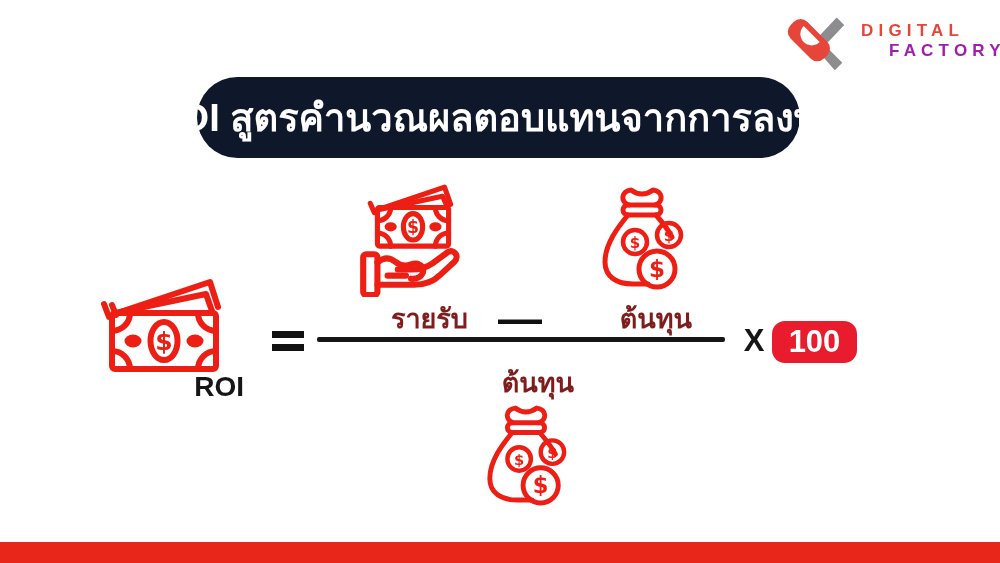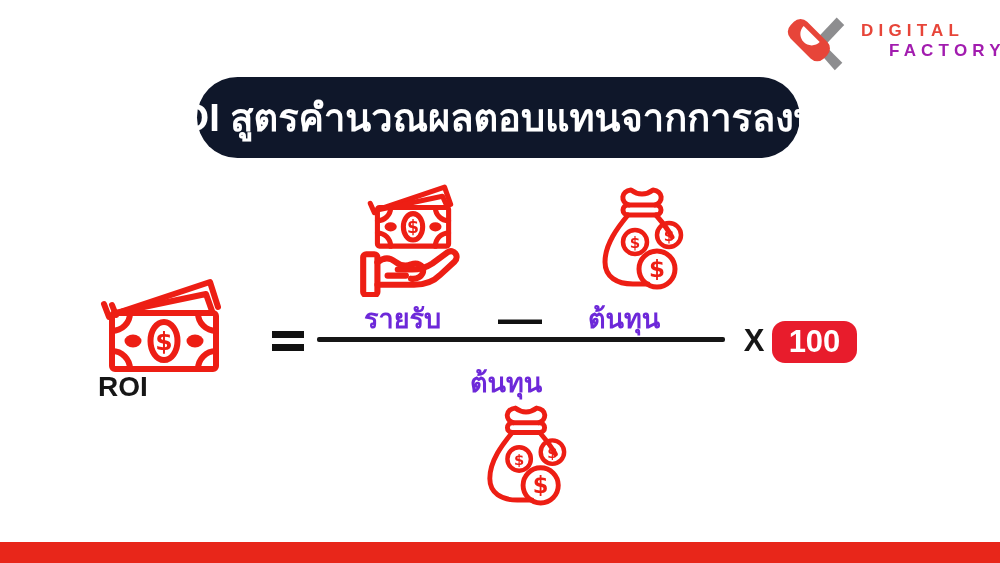--- a/index.html
+++ b/index.html
@@ -20,29 +20,29 @@
 
   
   .pill{
     left:197px;top:77px;width:603px;height:81px;border-radius:41px;background:#0f172a;
     display:flex;align-items:center;justify-content:center;
   }
   .pill .txt{color:#ffffff;font-weight:bold;font-size:38px;white-space:nowrap;}
 
   
   .roi-icon{left:98px;top:271px;width:132px;height:104px;}
-  .roi-label{left:98px;top:371px;width:146px;text-align:left;font-size:28px;font-weight:bold;color:#161616;}
+  .roi-label{left:98px;top:371px;width:146px;text-align:right;font-size:28px;font-weight:bold;color:#161616;}
 
   .equals{left:272px;top:331px;width:32px;height:20px;display:flex;flex-direction:column;justify-content:space-between;}
   .eq-bar{width:32px;height:7px;background:#111111;}
 
   .frac-bar{left:317px;top:337px;width:408px;height:5px;background:#161616;border-radius:2px;}
 
   .hand-icon{left:357px;top:177px;width:110px;height:120px;}
-  .lbl{font-size:27px;font-weight:bold;color:#6d28d9;text-align:left;white-space:nowrap;}
+  .lbl{font-size:27px;font-weight:bold;color:#7f1d1d;text-align:right;white-space:nowrap;}
   .lbl-revenue{left:364px;top:297px;width:104px;}
   .lbl-cost-top{left:588px;top:297px;width:104px;}
   .lbl-cost-bottom{left:470px;top:361px;width:104px;}
 
   .minus{left:492px;top:300px;width:56px;height:38px;display:flex;align-items:center;justify-content:center;
          font-size:44px;font-weight:bold;color:#111111;}
 
   .bag-top{left:596px;top:186px;width:92px;height:106px;}
   .bag-bottom{left:481px;top:404px;width:90px;height:104px;}
 

